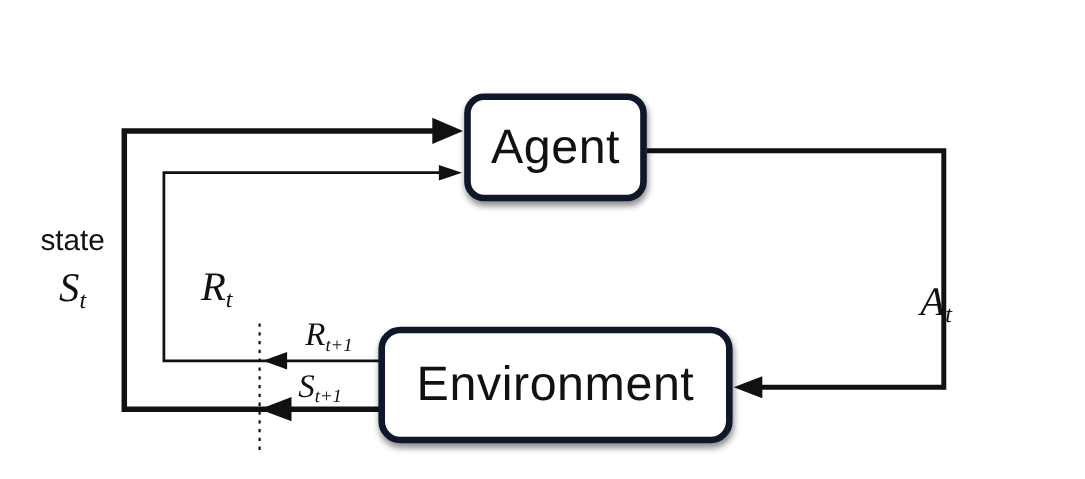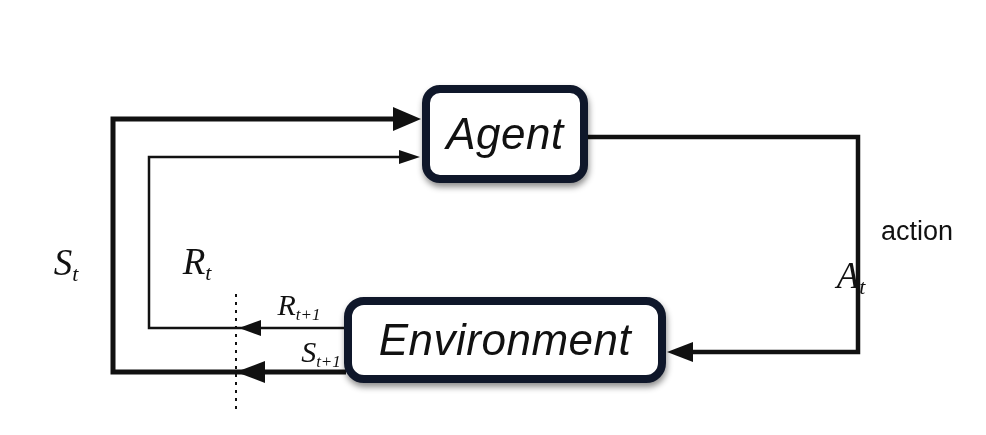--- a/index.html
+++ b/index.html
@@ -19,40 +19,39 @@
   svg.wiring {
     position: absolute;
     left: 0;
     top: 0;
     width: 986px;
     height: 435px;
   }
   .node {
     position: absolute;
     background: #ffffff;
-    border: 8px solid #0f172a;
+    border: 6px solid #0f172a;
     box-shadow: 1px 4px 6px rgba(0,0,0,0.45);
     display: flex;
     align-items: center;
     justify-content: center;
     box-sizing: border-box;
-    font-style: italic;
   }
   .node-agent {
     left: 422px;
     top: 85px;
     width: 166px;
     height: 98px;
     border-radius: 18px;
   }
   .node-environment {
     left: 344px;
     top: 297px;
     width: 322px;
-    height: 86px;
+    height: 106px;
     border-radius: 20px;
   }
   .node-label {
     font-size: 44px;
     letter-spacing: 0.5px;
     white-space: nowrap;
   }
   .edge-word {
     position: absolute;
     font-size: 27px;
@@ -85,21 +84,21 @@
   }
   sub { vertical-align: -0.28em; }
 
   .lbl-state-word  { left: 66px;  top: 219px; }
   .lbl-state-sym   { left: 66px;  top: 262px; }
   .lbl-reward-word { left: 213px; top: 219px; }
   .lbl-reward-sym  { left: 181px; top: 261px; margin-left: 16px; }
   .lbl-action-word { left: 917px; top: 231px; }
   .lbl-action-sym  { left: 851px; top: 275px; }
   .lbl-next-reward { left: 299px; top: 305px; }
-  .lbl-next-state  { left: 321px; top: 352px; }
+  .lbl-next-state  { left: 291px; top: 352px; }
 </style>
 </head>
 <body>
 
 <div class="canvas">
 
   <svg class="wiring" viewBox="0 0 986 435" aria-hidden="true">
 
     <path d="M 346 372 L 113 372 L 113 119 L 397 119" fill="none" stroke="#111111" stroke-width="5" stroke-linejoin="miter"></path>
     <polygon points="421,119 393,107 393,131" fill="#111111"></polygon>
@@ -117,24 +116,24 @@
   </svg>
 
   <div class="node node-agent">
     <span class="node-label">Agent</span>
   </div>
 
   <div class="node node-environment">
     <span class="node-label">Environment</span>
   </div>
 
+  <div class="edge-word lbl-state-word">state</div>
   <div class="math math-big lbl-state-sym"><span>S</span><sub>t</sub></div>
 
   <div class="math math-big lbl-reward-sym"><span>R</span><sub>t</sub></div>
 
-  <div class="edge-word lbl-action-word">action</div>
   <div class="math math-big lbl-action-sym"><span>A</span><sub>t</sub></div>
 
   <div class="math math-small lbl-next-reward"><span>R</span><sub>t+1</sub></div>
 
   <div class="math math-small lbl-next-state"><span>S</span><sub>t+1</sub></div>
 
 </div>
 
 </body></html>

